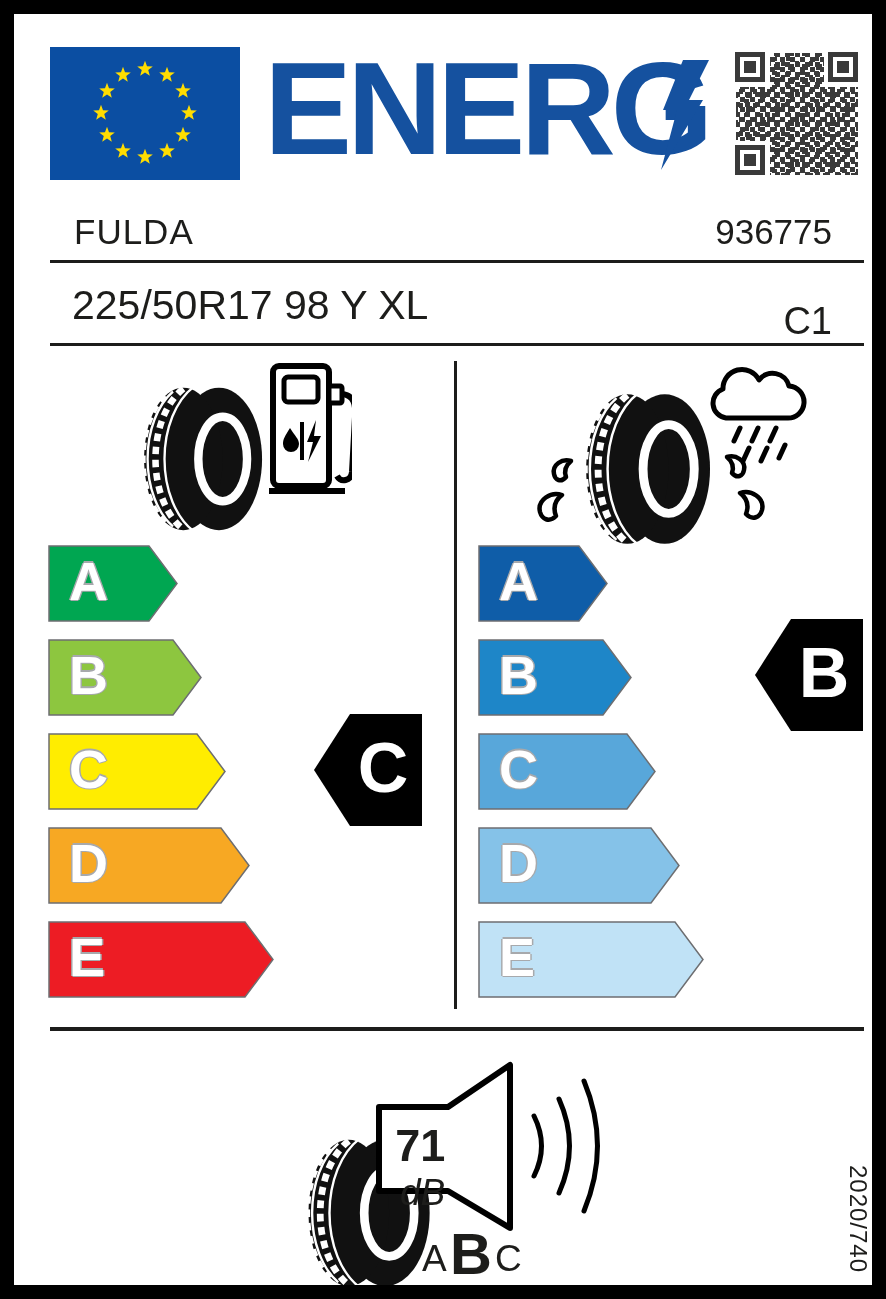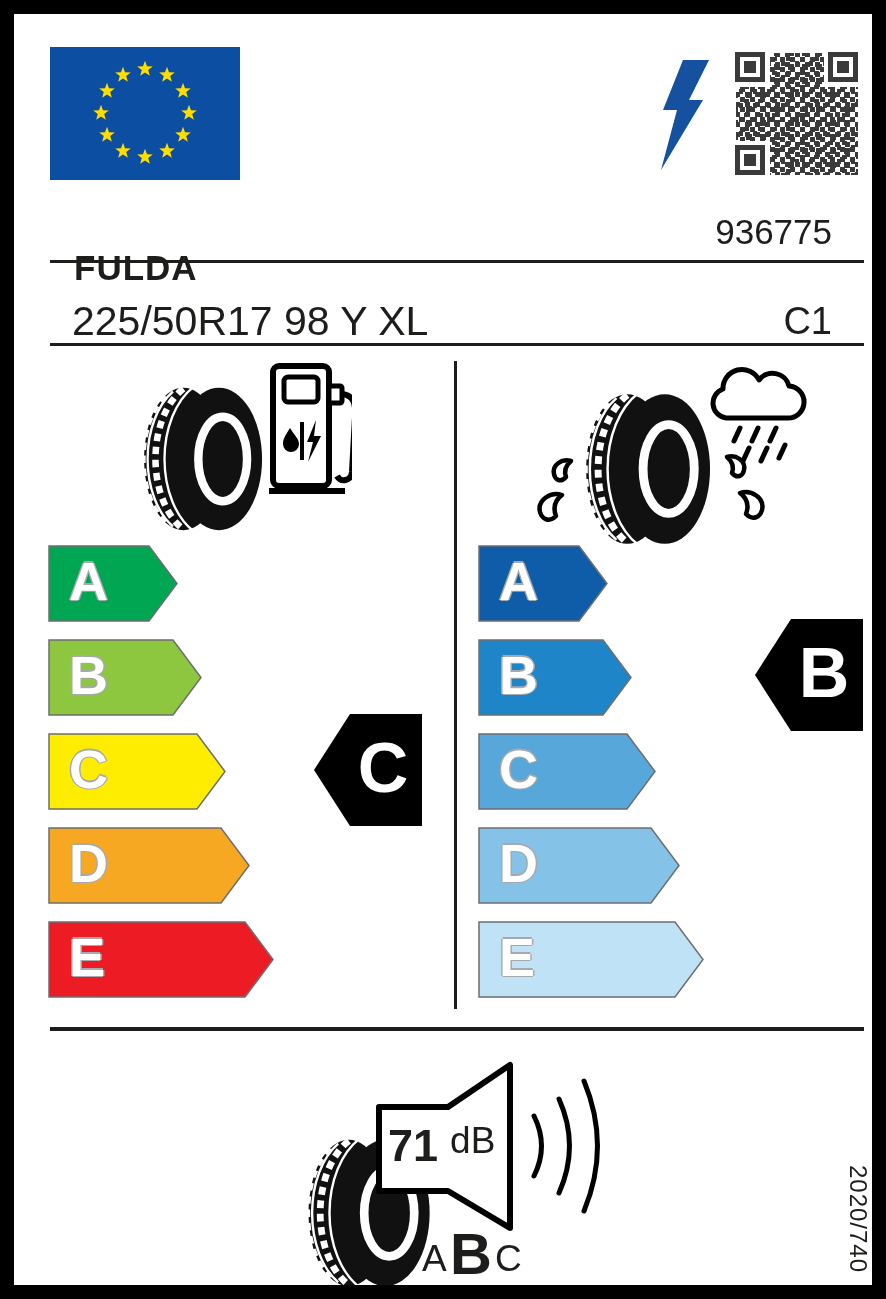--- a/index.html
+++ b/index.html
@@ -3,35 +3,35 @@
 <meta charset="utf-8">
 <style>
   html,body{margin:0;padding:0;background:#fff;font-family:"Liberation Sans",sans-serif;}
   .label{position:relative;width:886px;height:1299px;background:#fff;border:14px solid #000;box-sizing:border-box;overflow:hidden;}
   .abs{position:absolute;}
   .txt{color:#1d1d1b;white-space:nowrap;}
   .rule{position:absolute;background:#1d1d1b;}
   
   .energ-text{font-weight:bold;font-size:132px;line-height:130px;color:#15519f;letter-spacing:-5px;transform:scaleX(0.9);transform-origin:left top;}
   
-  .brand{font-size:35px;font-weight:bold;letter-spacing:1px;margin-top:36px;}
+  .brand{font-size:35px;font-weight:normal;letter-spacing:1px;}
   .supnum{font-size:35px;}
   .sizeline{font-size:41px;}
   .classline{font-size:38px;}
   
   .arrow-row{position:absolute;height:75px;}
   .arrow-row svg{position:absolute;left:0;top:0;overflow:visible;}
   .grade-letter{position:absolute;left:20px;top:50%;transform:translateY(-55%);font-size:54px;font-weight:bold;color:#fff;
     text-shadow:1.5px 0 #a7a9ac,-1.5px 0 #a7a9ac,0 1.5px #a7a9ac,0 -1.5px #a7a9ac;}
   .selector{position:absolute;width:108px;height:112px;}
   .sel-letter{position:absolute;left:34px;width:70px;text-align:center;top:50%;transform:translateY(-53%);font-size:70px;font-weight:bold;color:#fff;}
   
-  .noise-db{position:absolute;display:flex;align-items:flex-start;}
+  .noise-db{position:absolute;display:flex;align-items:flex-end;flex-direction:column;}
   .noise-num{font-size:45px;font-weight:bold;color:#1d1d1b;}
-  .noise-unit{font-size:37px;color:#1d1d1b;margin-left:12px;}
+  .noise-unit{font-size:37px;color:#1d1d1b;margin-left:12px;font-style:italic;}
   .noise-a,.noise-c{position:absolute;font-size:37px;color:#1d1d1b;}
   .noise-b{position:absolute;font-size:58px;font-weight:bold;color:#1d1d1b;}
   .reg-ref{position:absolute;font-size:24px;color:#1d1d1b;letter-spacing:1px;transform:translate(-50%,-50%) rotate(90deg);}
 </style>
 </head>
 <body>
 
 <div class="label">
 
   <svg width="0" height="0" style="position:absolute">
@@ -60,20 +60,23 @@
         <use href="#star" x="117" y="104"></use>
       <use href="#star" x="95" y="110"></use>
         <use href="#star" x="73" y="104"></use>
       <use href="#star" x="57" y="88"></use>
         <use href="#star" x="51" y="66"></use>
       <use href="#star" x="57" y="44"></use>
         <use href="#star" x="73" y="28"></use>
     </g>
   </svg>
 
+  <div class="abs" style="left:250px;top:30px">
+    <span class="energ-text">ENERG</span>
+  </div>
   <svg class="abs" style="left:638px;top:46px" width="62" height="110" viewBox="0 0 60 110">
     <polygon points="30,0 56,0 36,40 50,40 8,110 24,50 10,50" fill="#15519f"></polygon>
   </svg>
 
   <svg class="abs" style="left:716px;top:33px" width="134" height="134" viewBox="0 0 134 134">
     <defs>
       <pattern id="qrp" width="10" height="10" patternUnits="userSpaceOnUse">
         <rect width="5" height="5" fill="#3a3a3a"></rect>
           <rect x="5" y="5" width="5" height="5" fill="#3a3a3a"></rect>
       </pattern>
@@ -99,21 +102,21 @@
         <rect x="5" y="98" width="30" height="30" fill="#3a3a3a"></rect>
       <rect x="10" y="103" width="20" height="20" fill="#fff"></rect>
         <rect x="14" y="107" width="12" height="12" fill="#3a3a3a"></rect>
     </g>
   </svg>
 
   <div class="abs txt brand" style="left:60px;top:198px">FULDA</div>
   <div class="abs txt supnum" style="right:40px;top:198px">936775</div>
   <div class="rule" style="left:36px;top:246px;width:814px;height:3px"></div>
 
-  <div class="abs txt sizeline" style="left:58px;top:284px">225/50R17 98 Y XL</div>
+  <div class="abs txt sizeline" style="left:58px;top:268px">225/50R17 98 Y XL</div>
   <div class="abs txt classline" style="right:40px;top:286px">C1</div>
   <div class="rule" style="left:36px;top:329px;width:814px;height:3px"></div>
 
   <div class="rule" style="left:440px;top:347px;width:3px;height:648px"></div>
 
   <svg class="abs" style="left:118px;top:342px" width="220" height="180" viewBox="0 0 220 180">
     <use href="#tyre" x="10" y="28" width="122" height="150"></use>
     <g transform="translate(137,8)">
       <rect x="4" y="2" width="56" height="120" rx="6" fill="#fff" stroke="#000" stroke-width="6"></rect>
       <rect x="15" y="13" width="34" height="25" rx="4" fill="#fff" stroke="#000" stroke-width="5"></rect>

